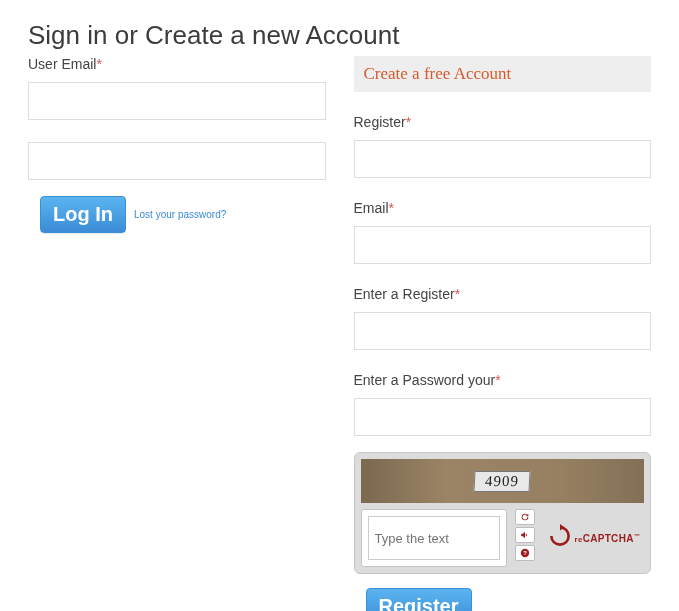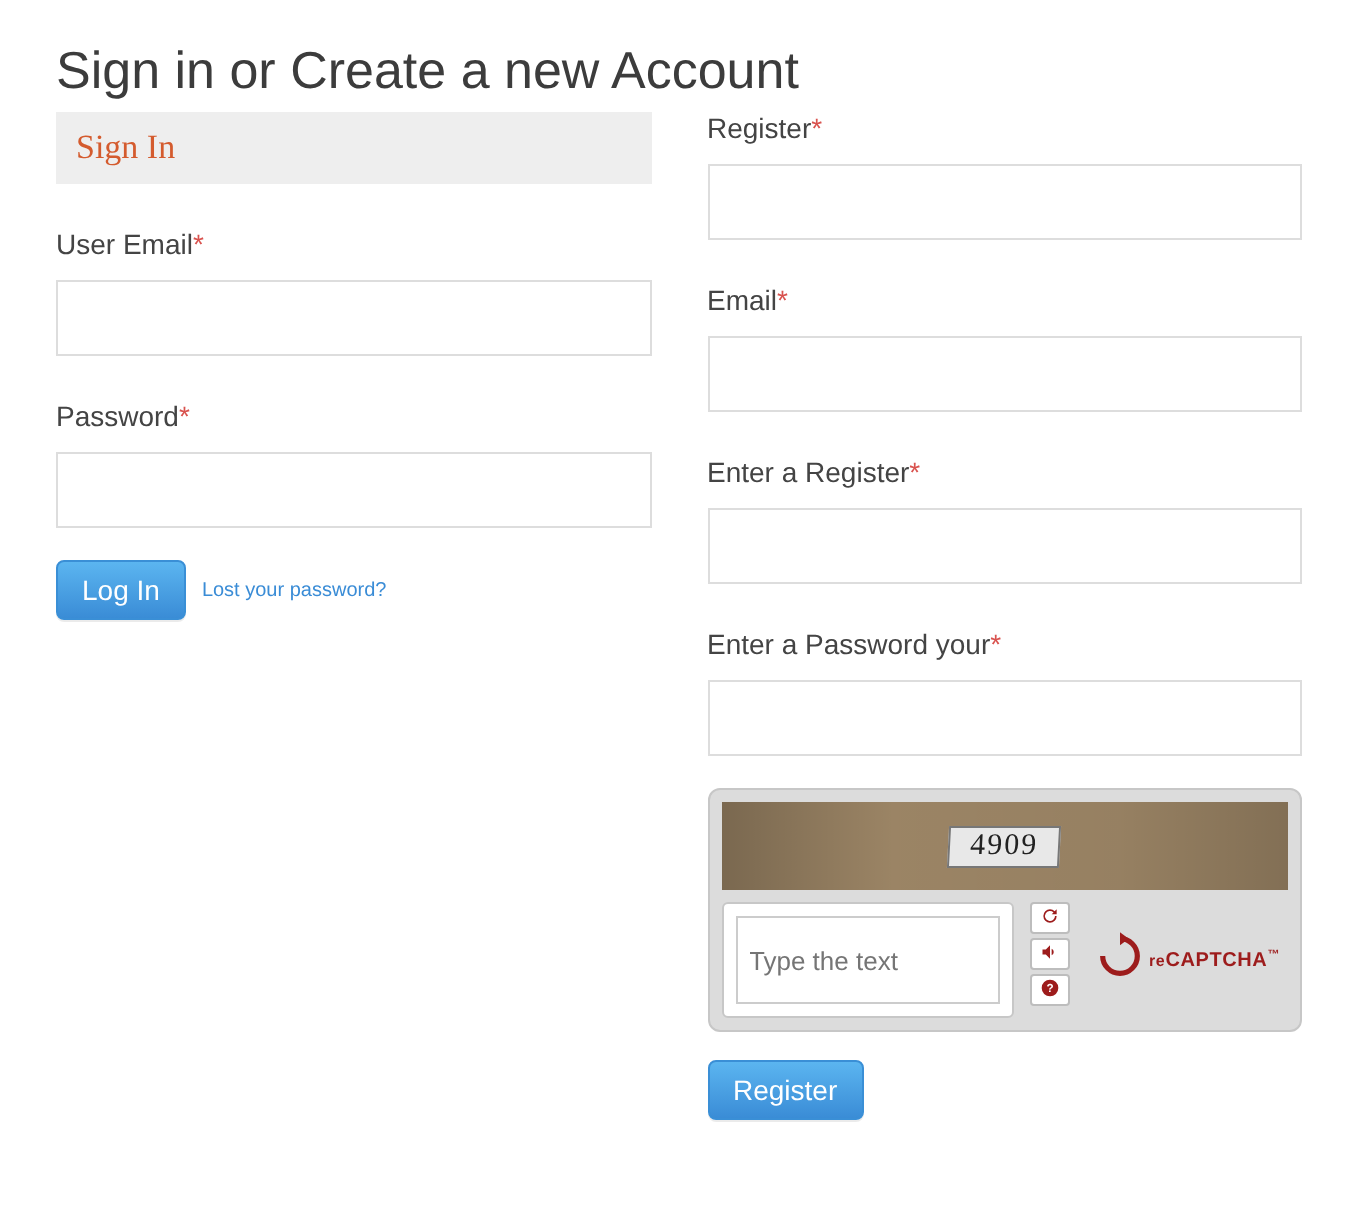--- a/index.html
+++ b/index.html
@@ -46,26 +46,27 @@
       background: #fff;
       padding: 6px 8px;
       font-size: 14px;
       margin-bottom: 22px;
     }
     .btn {
       display: inline-block;
       border: 1px solid #3a8fd6;
       background: linear-gradient(#5bb5f0, #3a8cd6);
       color: #fff;
-      font-size: 14px;
-      font-weight: normal;
+      font-size: 20px;
+      font-weight: bold;
       padding: 6px 12px;
       border-radius: 4px;
       cursor: pointer;
       box-shadow: 0 1px 0 rgba(0,0,0,0.08);
+      margin-left: 12px;
     }
     .signin-actions {
       display: flex;
       align-items: center;
       gap: 8px;
       margin-top: -6px;
     }
     .link {
       color: #3a8cd6;
       font-size: 10px;
@@ -168,39 +169,36 @@
     .recaptcha-text .tm { font-size: 6px; vertical-align: top; }
   </style>
 </head>
 <body>
 
 <h1>Sign in or Create a new Account</h1>
 
 <div class="cols">
 
   <div class="col">
-    <div class="section-header">Sign In</div>
 
     <label class="field-label">
       <span>User Email</span><span class="req">*</span>
     </label>
     <input type="text" class="text-input" style="">
 
-    <label class="field-label">
-      <span>Password</span><span class="req">*</span>
-    </label>
     <input type="password" class="text-input" style="">
 
     <div class="signin-actions">
       <button class="btn">Log In</button>
       <a class="link">Lost your password?</a>
     </div>
   </div>
 
   <div class="col">
+    <div class="section-header">Create a free Account</div>
 
     <label class="field-label">
       <span>Register</span><span class="req">*</span>
     </label>
     <input type="text" class="text-input" style="">
 
     <label class="field-label">
       <span>Email</span><span class="req">*</span>
     </label>
     <input type="text" class="text-input" style="">

